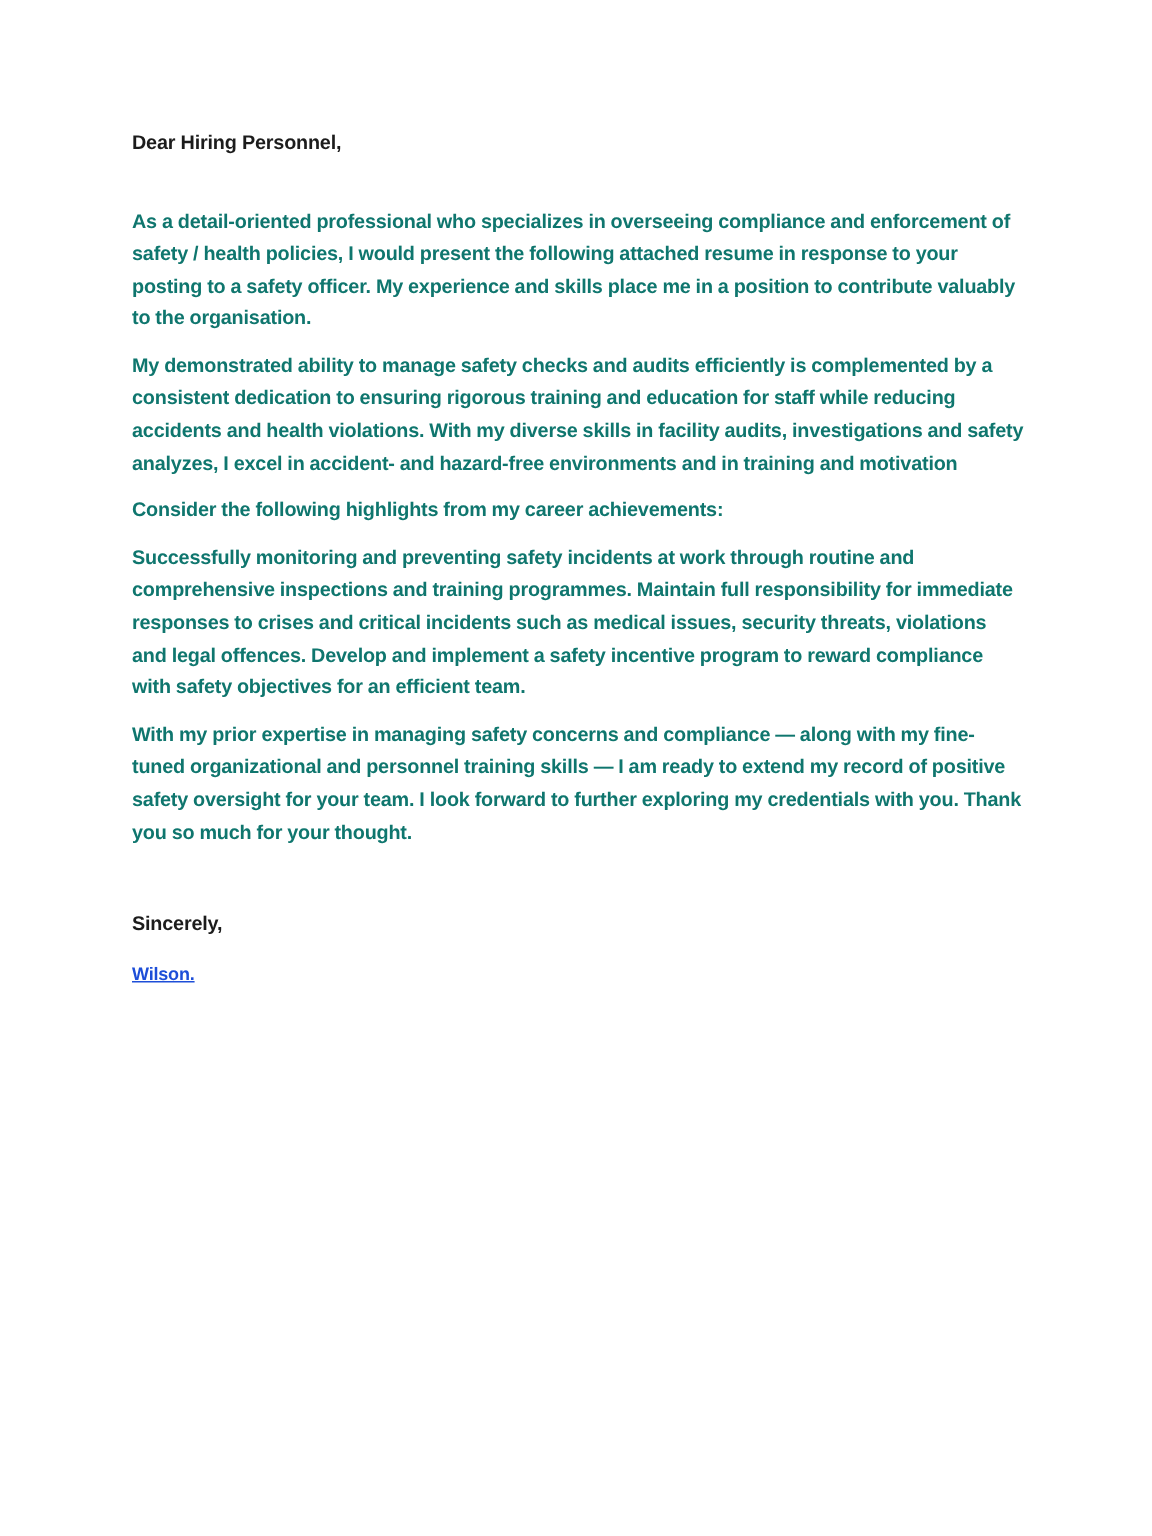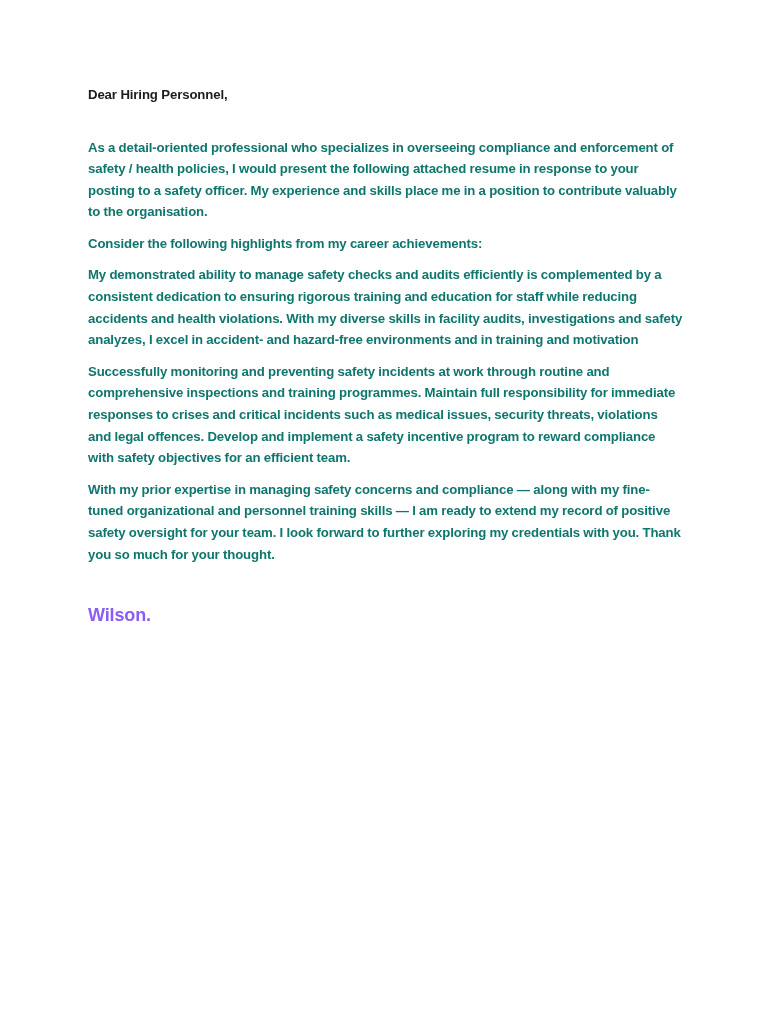--- a/index.html
+++ b/index.html
@@ -55,47 +55,49 @@
   }
   .closing {
     font-size: 13.2px;
     line-height: 21.5px;
     color: #1c1c1c;
     font-weight: 600;
     letter-spacing: -0.12px;
     margin: 0 0 12px 0;
   }
   .signature-name {
-    font-size: 18px;
+    font-size: 12px;
     line-height: 21.5px;
-    color: #8b5cf6;
+    color: #1d4ed8;
     font-weight: 600;
     letter-spacing: -0.12px;
     margin: 0;
+    text-decoration: underline;
   }
 </style>
 </head>
 <body>
 
 <div class="page">
   <div class="letter-body">
 
     <p class="salutation">Dear Hiring Personnel,</p>
 
     <div class="spacer-line"></div>
 
     <p class="para">As a detail-oriented professional who specializes in overseeing compliance and enforcement of safety / health policies, I would present the following attached resume in response to your posting to a safety officer. My experience and skills place me in a position to contribute valuably to the organisation.</p>
 
+    <p class="para">My demonstrated ability to manage safety checks and audits efficiently is complemented by a consistent dedication to ensuring rigorous training and education for staff while reducing accidents and health violations. With my diverse skills in facility audits, investigations and safety analyzes, I excel in accident- and hazard-free environments and in training and motivation</p>
+
     <p class="para">Consider the following highlights from my career achievements:</p>
-
-    <p class="para">My demonstrated ability to manage safety checks and audits efficiently is complemented by a consistent dedication to ensuring rigorous training and education for staff while reducing accidents and health violations. With my diverse skills in facility audits, investigations and safety analyzes, I excel in accident- and hazard-free environments and in training and motivation</p>
 
     <p class="para">Successfully monitoring and preventing safety incidents at work through routine and comprehensive inspections and training programmes. Maintain full responsibility for immediate responses to crises and critical incidents such as medical issues, security threats, violations and legal offences. Develop and implement a safety incentive program to reward compliance with safety objectives for an efficient team.</p>
 
     <p class="para last-of-block">With my prior expertise in managing safety concerns and compliance — along with my fine-tuned organizational and personnel training skills — I am ready to extend my record of positive safety oversight for your team. I look forward to further exploring my credentials with you. Thank you so much for your thought.</p>
 
     <div class="spacer-line-sig"></div>
 
+    <p class="closing">Sincerely,</p>
 
     <p class="signature-name">Wilson.</p>
 
   </div>
 </div>
 
 </body></html>

